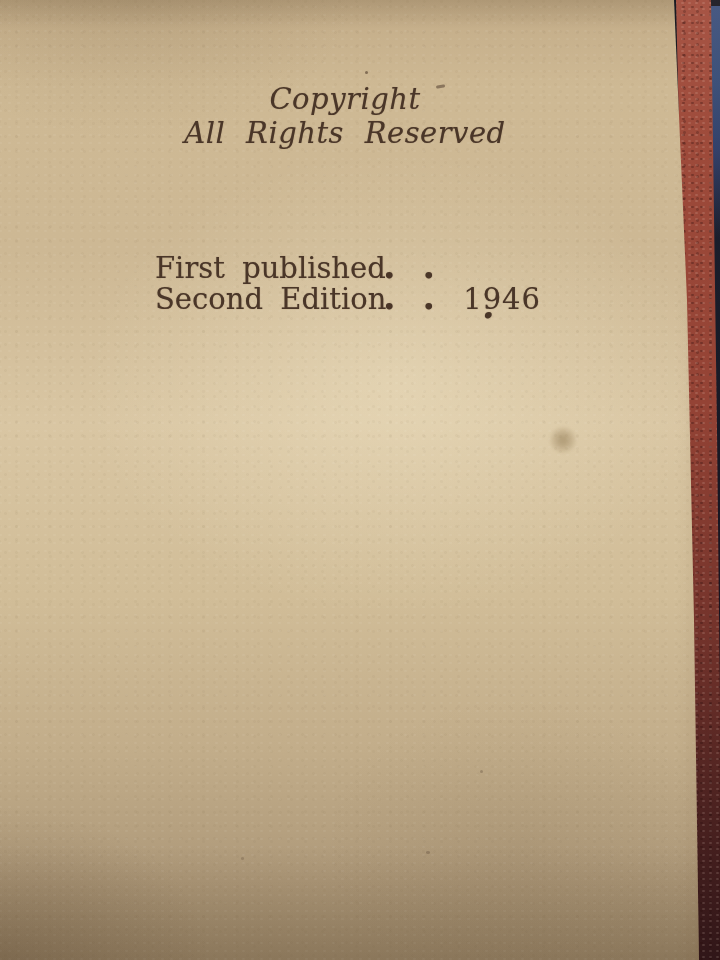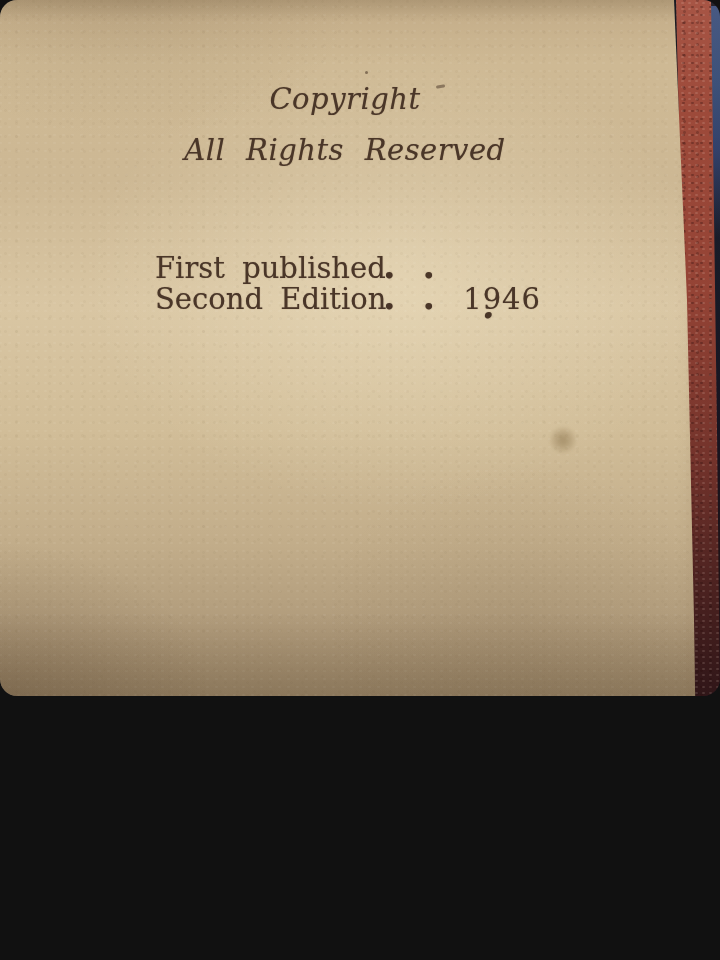--- a/index.html
+++ b/index.html
@@ -1,24 +1,23 @@
 <!DOCTYPE html>
 <html style="--paper-light: #d9c6a3; --paper-mid: #cdb894; --paper-dark: #9e8a6b; --ink: #4a3628; --cover-red: #9d4a3a; --cover-red-dark: #301618; --background-blue: #3d5179; --background-dark: #191a22;"><head>
 <meta charset="utf-8">
 <style>
   html, body { margin: 0; padding: 0; background: #111; }
 
   .photo {
     position: relative;
     width: 720px;
-    height: 696px;
+    height: 960px;
     overflow: hidden;
     font-family: "DejaVu Serif", "Liberation Serif", serif;
     background: var(--background-dark, #191a22);
-    border-radius: 17px;
   }
 
   
   .backdrop {
     position: absolute;
     top: 0; right: 0;
     width: 36px; height: 100%;
     background: linear-gradient(180deg,
       #26242c 0%, #1d2130 10%, #181b27 38%,
       #181420 62%, #1d1317 82%, #23121a 100%);
@@ -107,21 +106,21 @@
     left: 0; top: 82px;
     width: 690px;
     text-align: center;
     font-style: italic;
     color: var(--ink, #4a3628);
     font-size: 29px;
     line-height: 34px;
     letter-spacing: 0.5px;
     text-shadow: 0 0 1px rgba(74,54,40,0.45);
   }
-  .copyright-line2 { word-spacing: 0.38em; margin-top: 17px; }
+  .copyright-line2 { word-spacing: 0.38em; }
 
   .edition-block {
     position: absolute;
     left: 155px; top: 250px;
     width: 386px;
     color: var(--ink, #4a3628);
     font-size: 29px;
     text-shadow: 0 0 1px rgba(74,54,40,0.45);
   }
   .edition-row {

